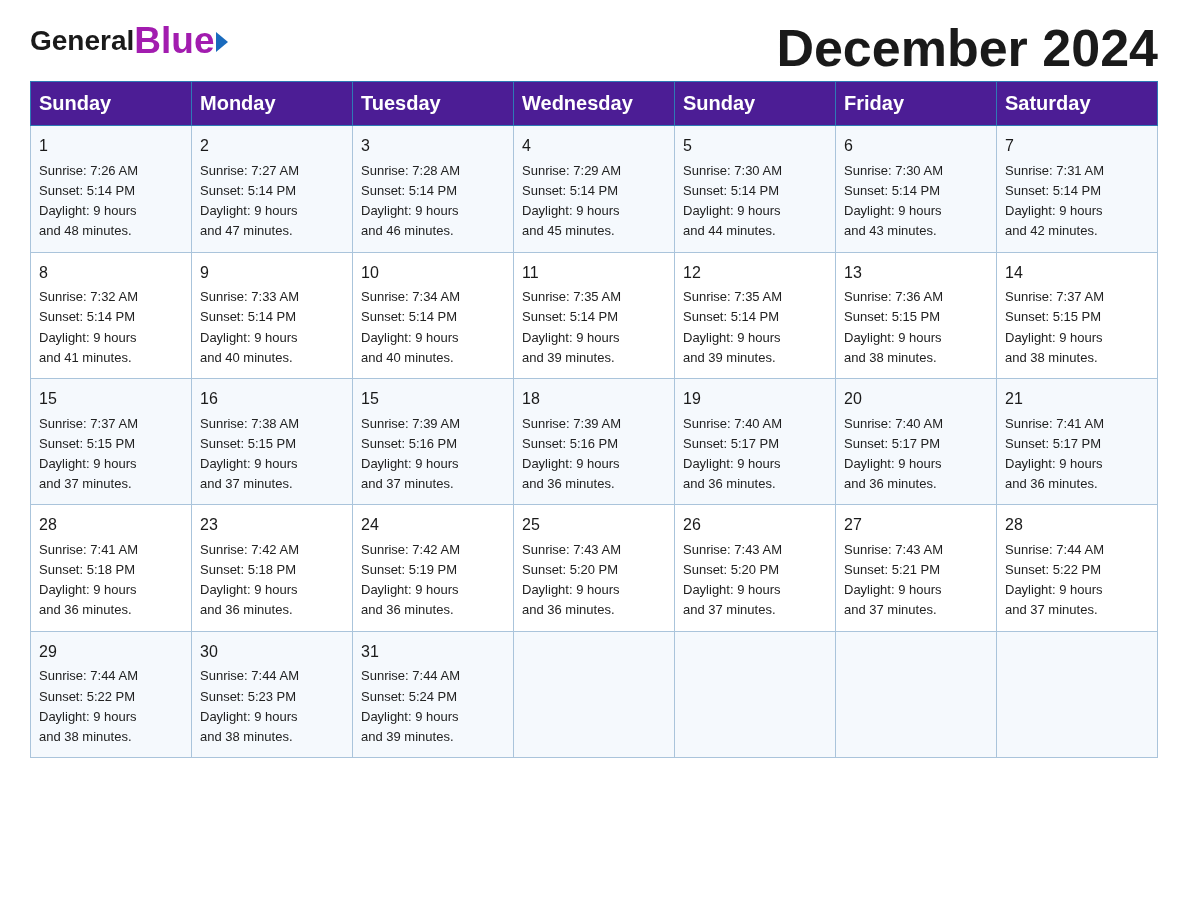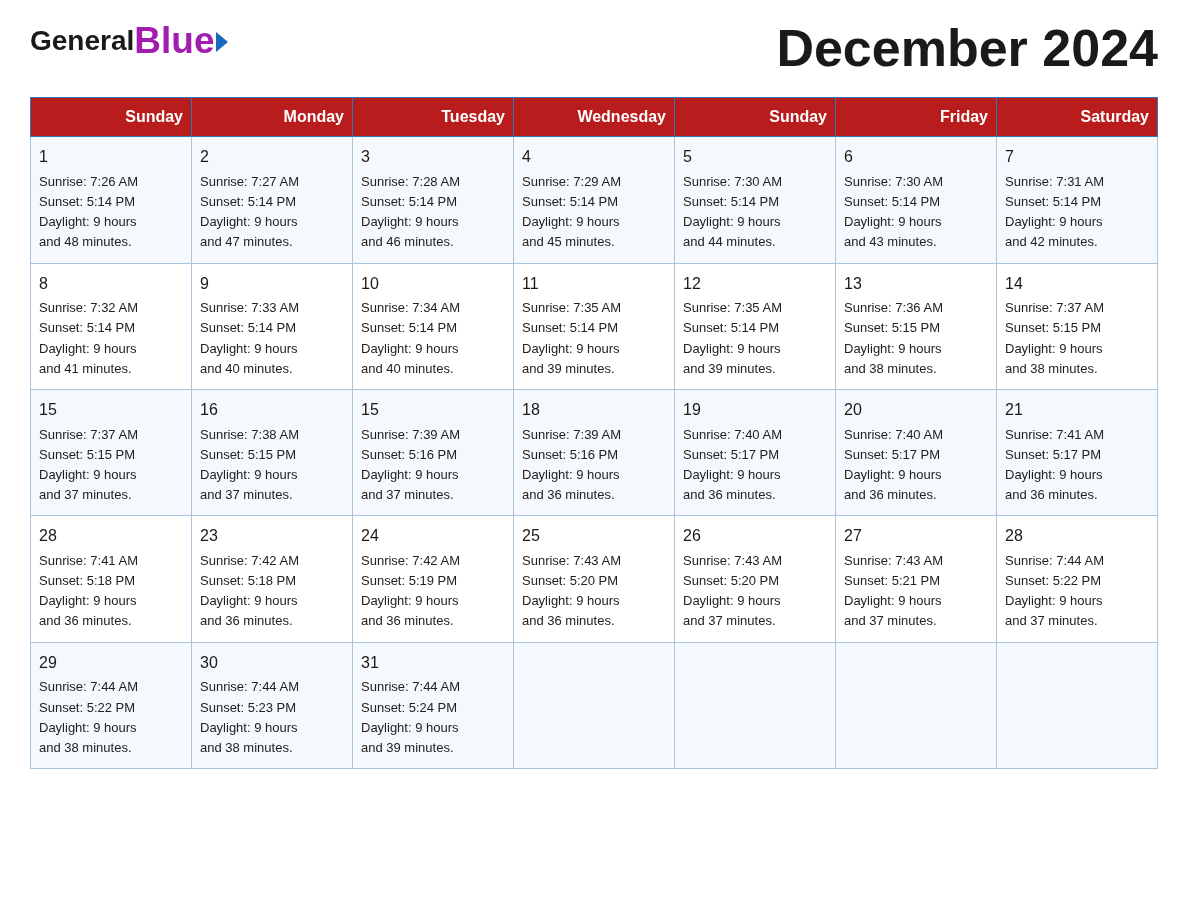--- a/index.html
+++ b/index.html
@@ -8,21 +8,21 @@
       background: #fff;
       color: #222;
       width: 1188px;
       min-height: 918px;
       padding: 20px 30px;
     }
     .header {
       display: flex;
       justify-content: space-between;
       align-items: flex-start;
-      margin-bottom: 20px;
+      margin-bottom: 4px;
     }
     .logo {
       display: flex;
       flex-direction: column;
     }
     .logo-text {
       display: flex;
       align-items: center;
     }
     .logo-general {
@@ -61,26 +61,26 @@
       font-size: 22px;
       color: #444;
       margin-top: 4px;
     }
     table {
       width: 100%;
       border-collapse: collapse;
       table-layout: fixed;
     }
     th {
-      background-color: #b91c1c;
+      background-color: #4c1d95;
       color: #fff;
-      font-size: 16px;
+      font-size: 20px;
       font-weight: bold;
       padding: 10px 8px;
-      text-align: right;
+      text-align: left;
       border: 1px solid #2e7ab5;
     }
     td {
       vertical-align: top;
       border: 1px solid #aac4db;
       padding: 8px 8px 10px 8px;
       height: 110px;
       font-size: 13px;
       line-height: 1.55;
       color: #222;

